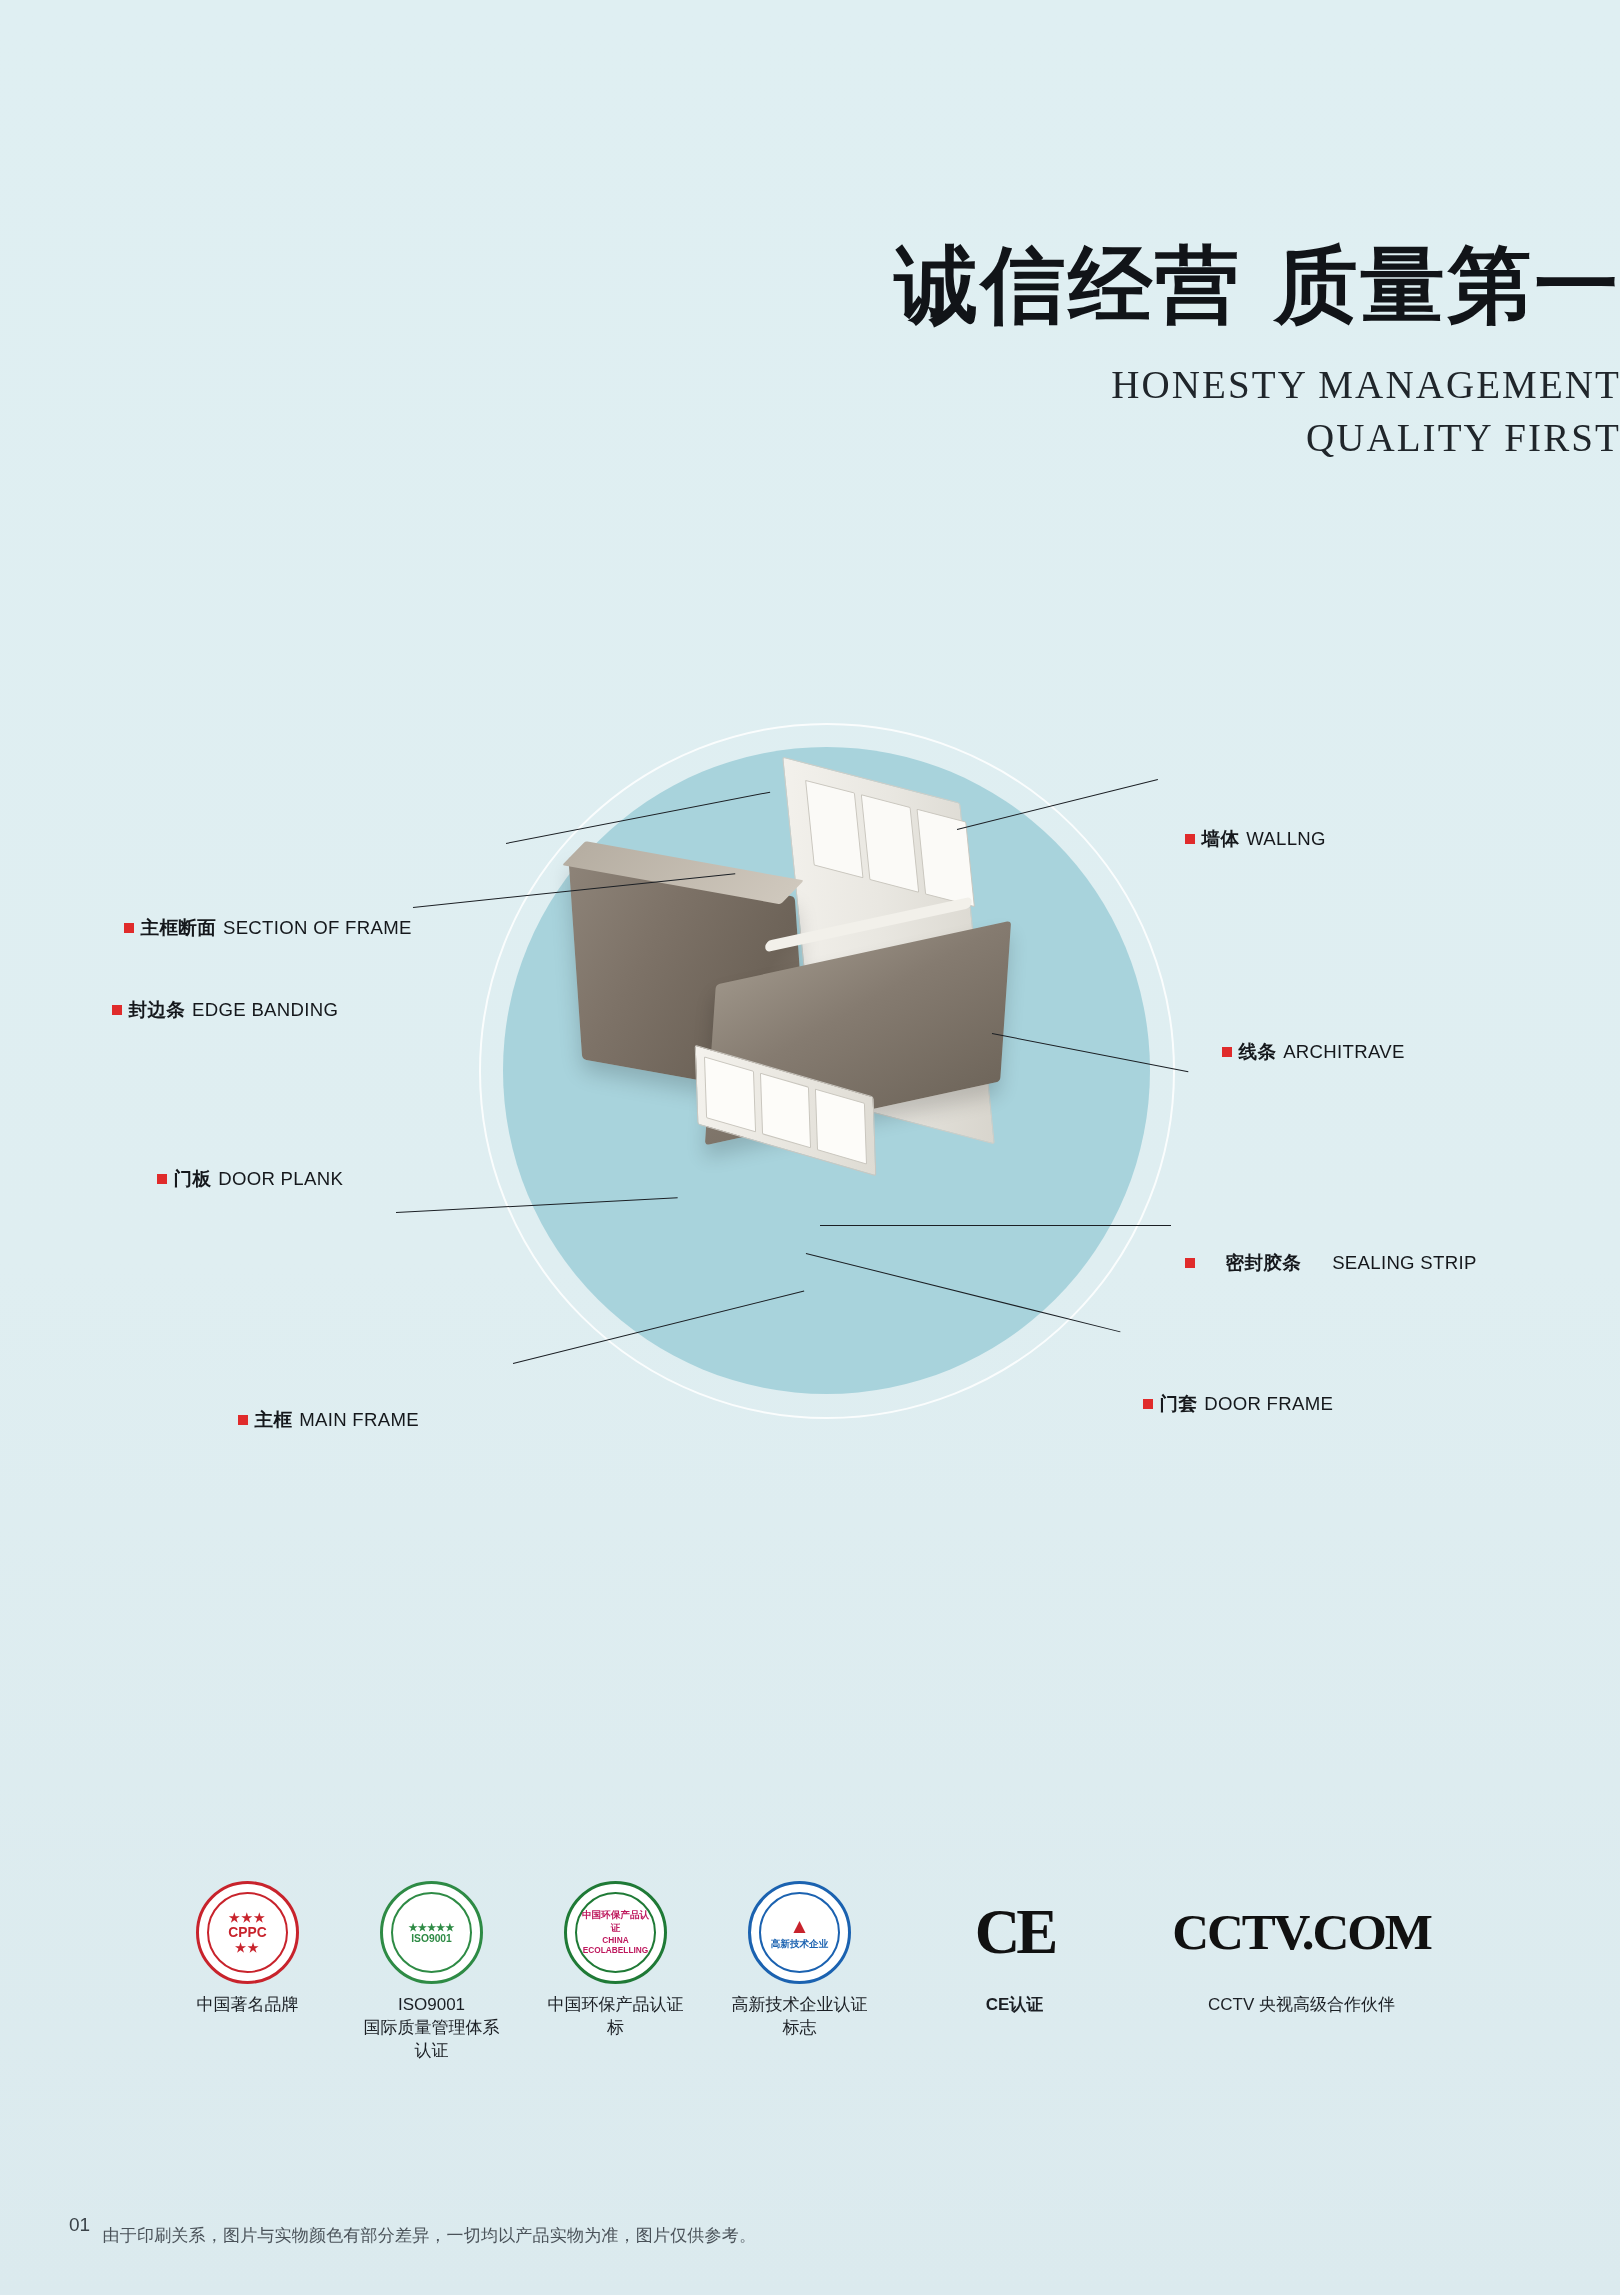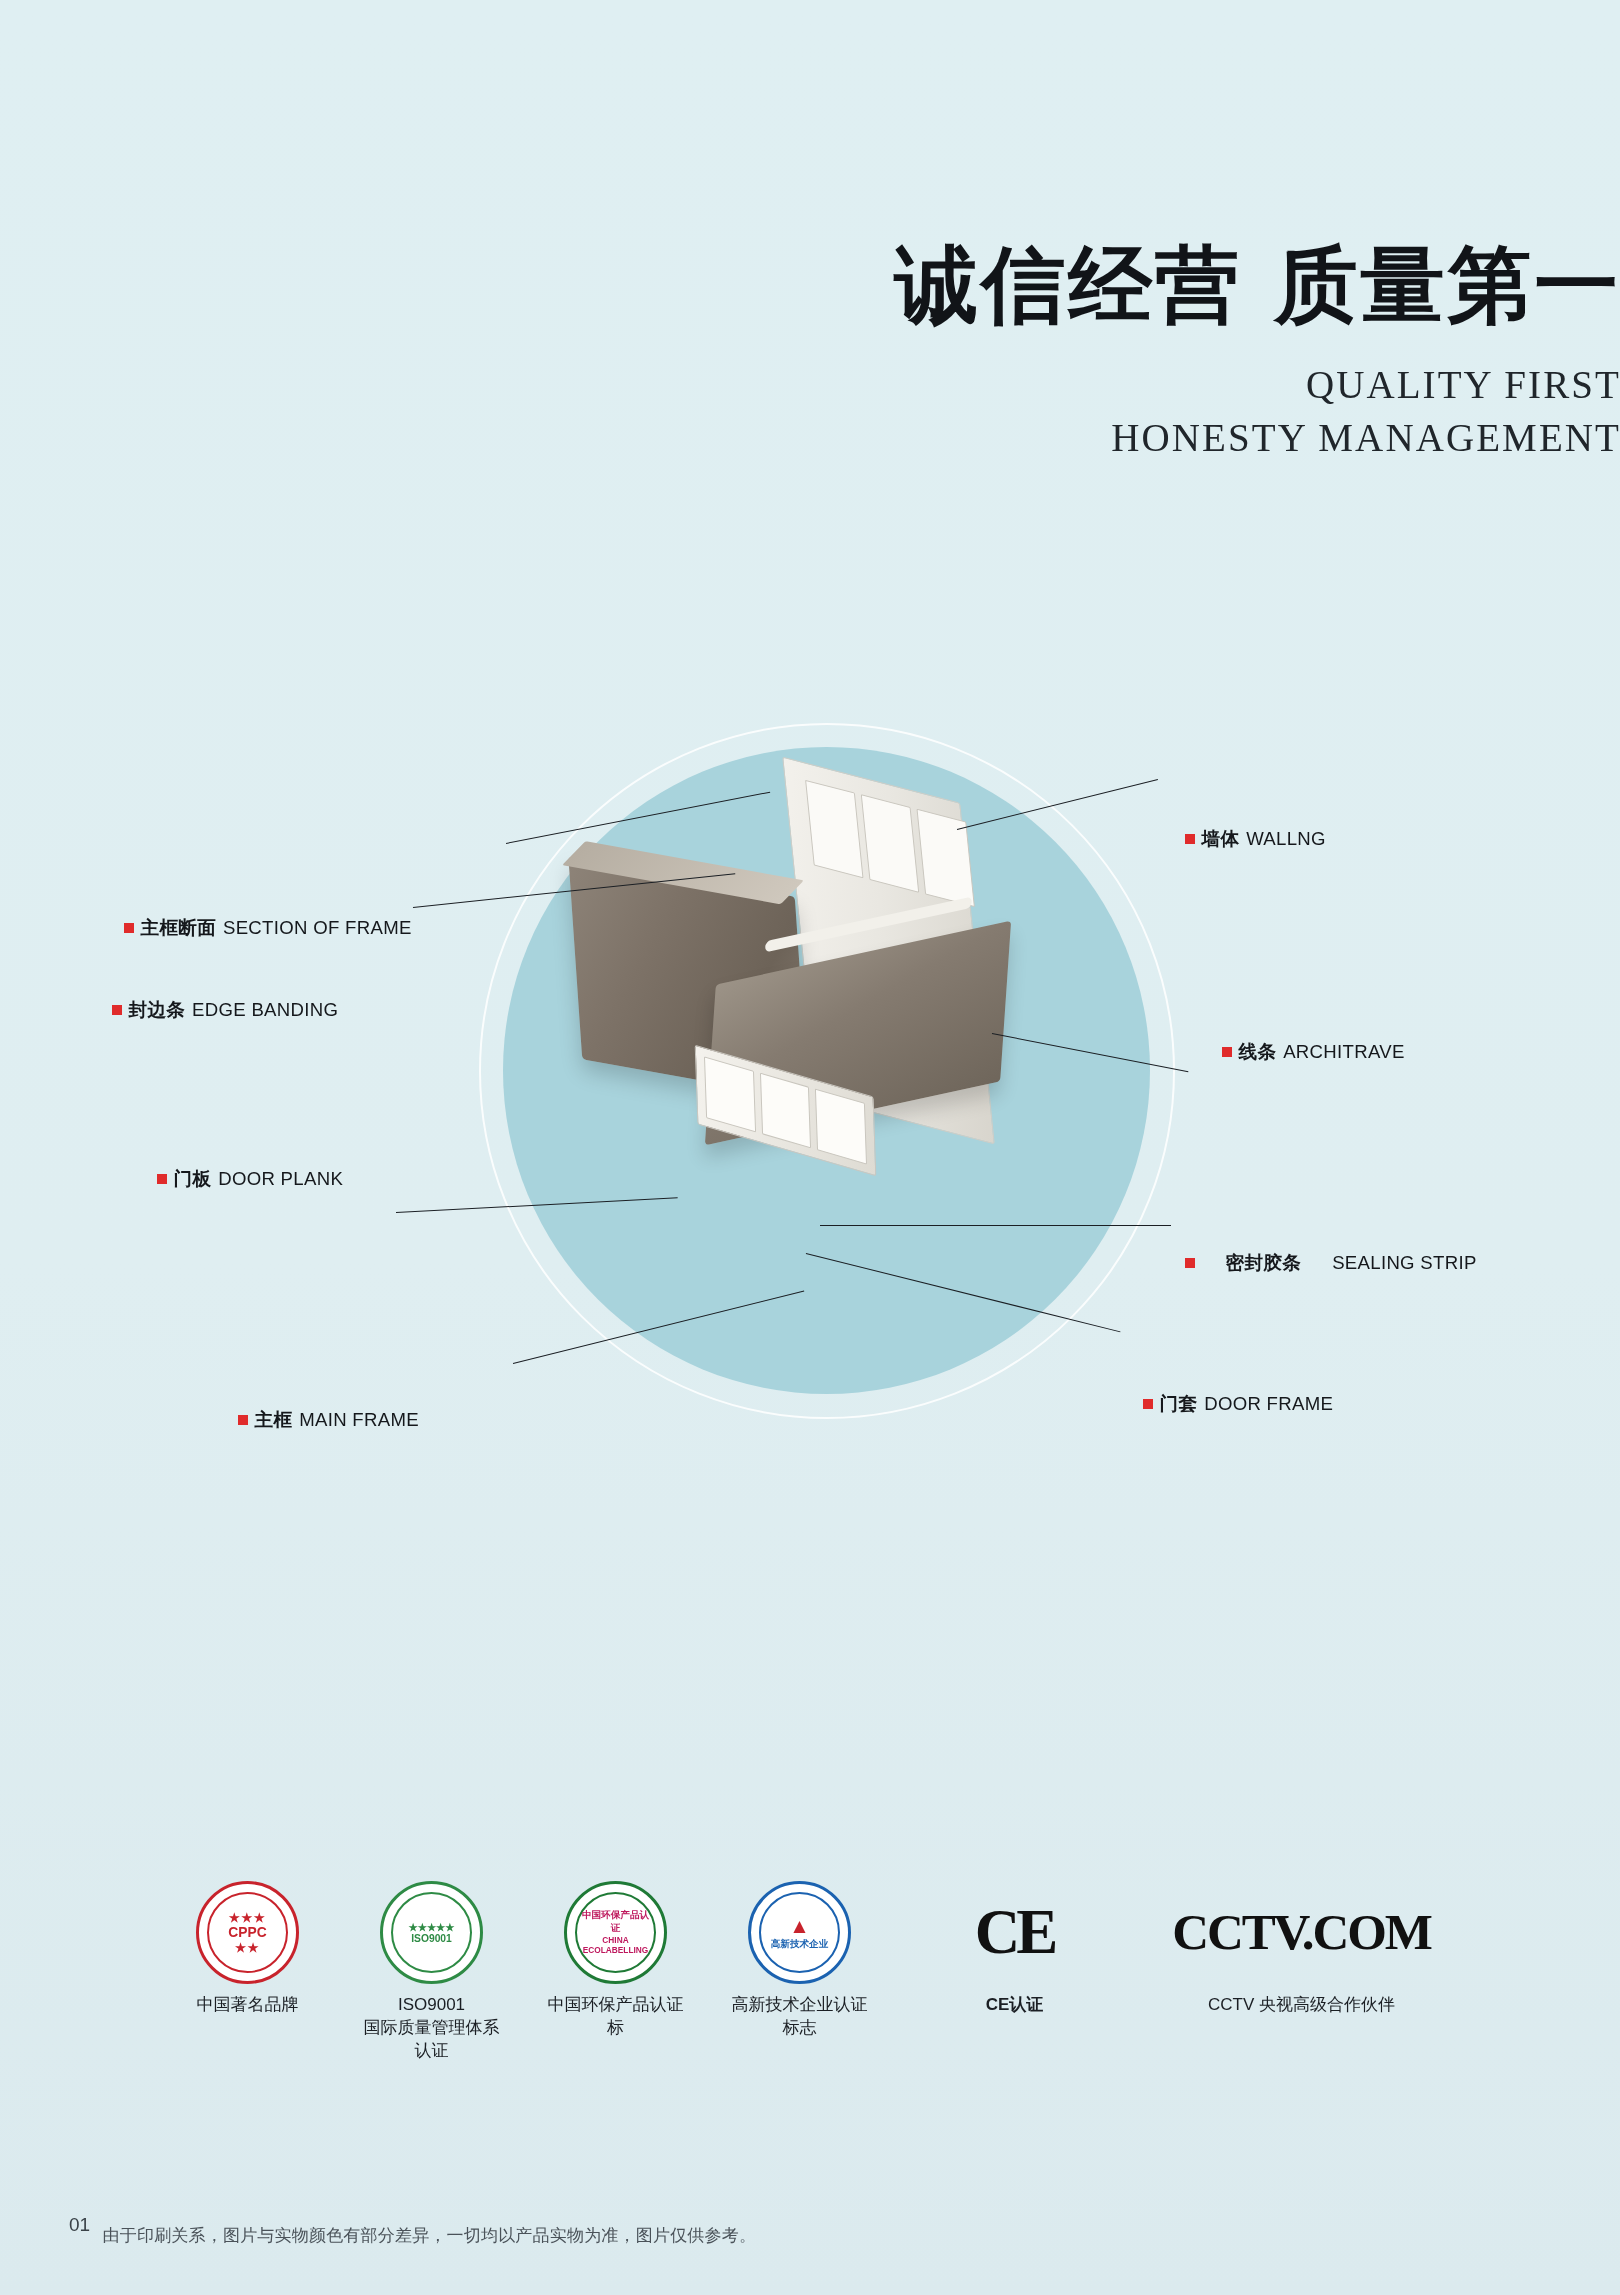--- a/index.html
+++ b/index.html
@@ -258,22 +258,22 @@
   }
 </style>
 </head>
 <body>
 
 <div class="page">
 
   <div class="header">
     <div class="title-cn">诚信经营 质量第一</div>
     <div class="title-en">
+      <div>HONESTY MANAGEMENT</div>
       <div>QUALITY FIRST</div>
-      <div>HONESTY MANAGEMENT</div>
     </div>
   </div>
 
   <div class="illus">
     <div class="circle-outer"></div>
     <div class="circle-inner"></div>
 
     <div class="product">
       <div class="frame-vert"></div>
       <div class="frame-cells">

